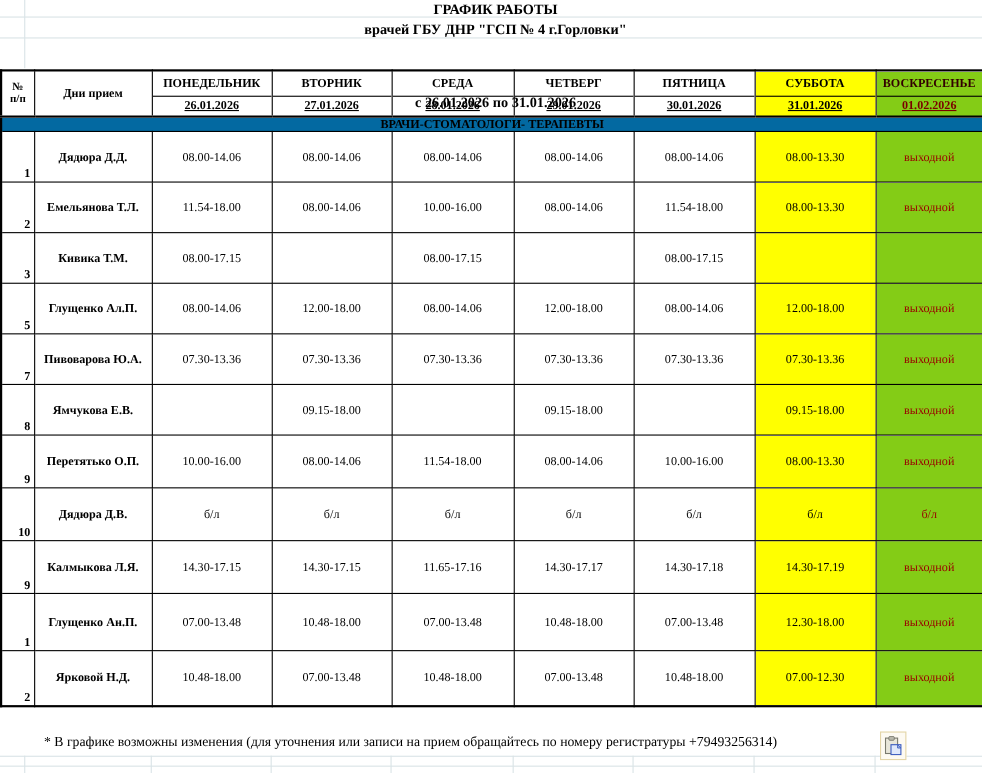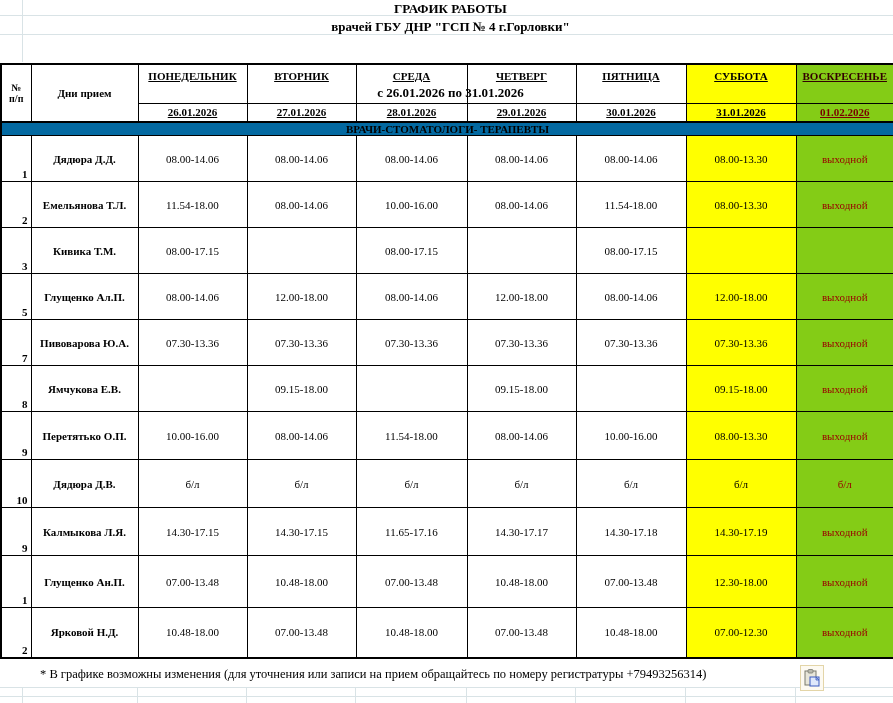--- a/index.html
+++ b/index.html
@@ -18,22 +18,22 @@
     font-weight:bold; font-size:13px; z-index:2; }
 
   
   table { position:absolute; top:63px; left:0; width:893px;
     border-collapse:collapse; table-layout:fixed; z-index:1; }
   td, th { border:1px solid #000; padding:0; text-align:center; vertical-align:middle;
     font-size:11px; overflow:hidden; }
   table { border:2px solid #000; }
   thead th { border-bottom:2px solid #000; font-weight:bold; }
   .num-hdr { font-size:10px; line-height:11px; font-weight:bold; }
-  .hdr-day { display:block; height:39px; line-height:23px; border-bottom:1px solid #000;
-    text-decoration:underline; font-weight:bold; white-space:nowrap; }
+  .hdr-day { display:block; height:23px; line-height:23px; border-bottom:1px solid #000;
+    font-weight:bold; white-space:nowrap; }
   .hdr-date { display:block; height:17px; line-height:17px;
     text-decoration:underline; font-weight:bold; }
   .col-sat { background:#ffff00; }
   .col-sun { background:#84cc16; }
   .hdr-sun .hdr-day { color:#330000; }
   .hdr-sun .hdr-date { color:#7b0000; }
   .banner td { background:#0369a1; font-weight:bold; font-size:11px;
     border-left:2px solid #000; border-right:2px solid #1d4ed8; }
   .cell-num { text-align:right; vertical-align:bottom; font-weight:bold;
     padding:0 3px 1px 0; font-size:11px; }

